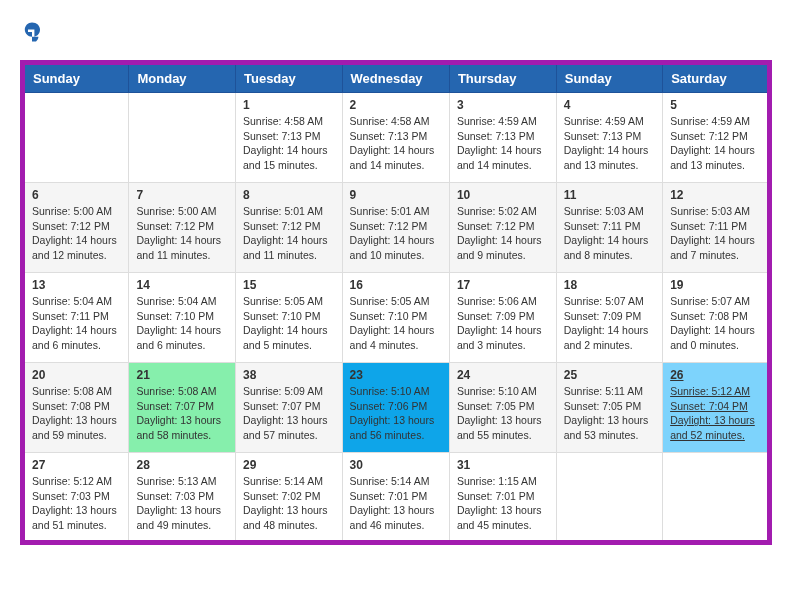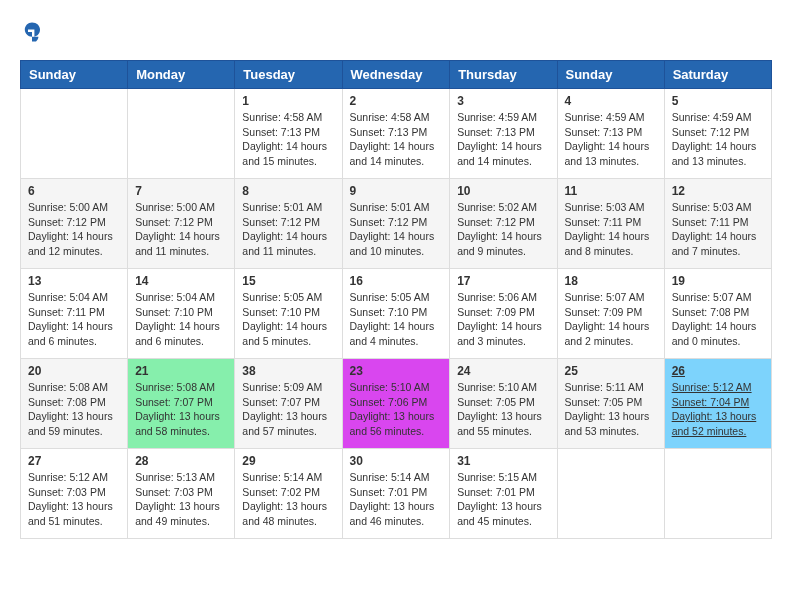--- a/index.html
+++ b/index.html
@@ -45,21 +45,21 @@
       line-height: 1;
     }
     .location {
       font-size: 16px;
       color: #333;
       margin-top: 2px;
     }
     .calendar {
       width: 100%;
       border-collapse: collapse;
-      border: 1px solid #a21caf;
+      border: 5px solid #a21caf;
     }
     .calendar th {
       background-color: #2566b0;
       color: #fff;
       text-align: left;
       padding: 6px 8px;
       font-size: 13px;
       border: 1px solid #1e5299;
     }
     .calendar td {
@@ -257,21 +257,21 @@
           <div class="cell-content" style="white-space: pre-line;">Sunrise: 5:08 AM
 Sunset: 7:07 PM
 Daylight: 13 hours and 58 minutes.</div>
         </td>
         <td style="background-color: rgb(245, 245, 245);">
           <span class="day-num">38</span>
           <div class="cell-content" style="white-space: pre-line;">Sunrise: 5:09 AM
 Sunset: 7:07 PM
 Daylight: 13 hours and 57 minutes.</div>
         </td>
-        <td style="background-color: #d946ef;">
+        <td style="background-color: #0ea5e9;">
           <span class="day-num">23</span>
           <div class="cell-content" style="white-space: pre-line;">Sunrise: 5:10 AM
 Sunset: 7:06 PM
 Daylight: 13 hours and 56 minutes.</div>
         </td>
         <td style="background-color: rgb(245, 245, 245);">
           <span class="day-num">24</span>
           <div class="cell-content" style="white-space: pre-line;">Sunrise: 5:10 AM
 Sunset: 7:05 PM
 Daylight: 13 hours and 55 minutes.</div>
@@ -309,21 +309,21 @@
 Daylight: 13 hours and 48 minutes.</div>
         </td>
         <td>
           <span class="day-num">30</span>
           <div class="cell-content" style="white-space: pre-line;">Sunrise: 5:14 AM
 Sunset: 7:01 PM
 Daylight: 13 hours and 46 minutes.</div>
         </td>
         <td>
           <span class="day-num">31</span>
-          <div class="cell-content" style="white-space: pre-line;">Sunrise: 5:15 AM
+          <div class="cell-content" style="white-space: pre-line;">Sunrise: 1:15 AM
 Sunset: 7:01 PM
 Daylight: 13 hours and 45 minutes.</div>
         </td>
         <td class="empty-cell"></td>
         <td class="empty-cell"></td>
       </tr>
     </tbody>
 </table>
 
 </body></html>

